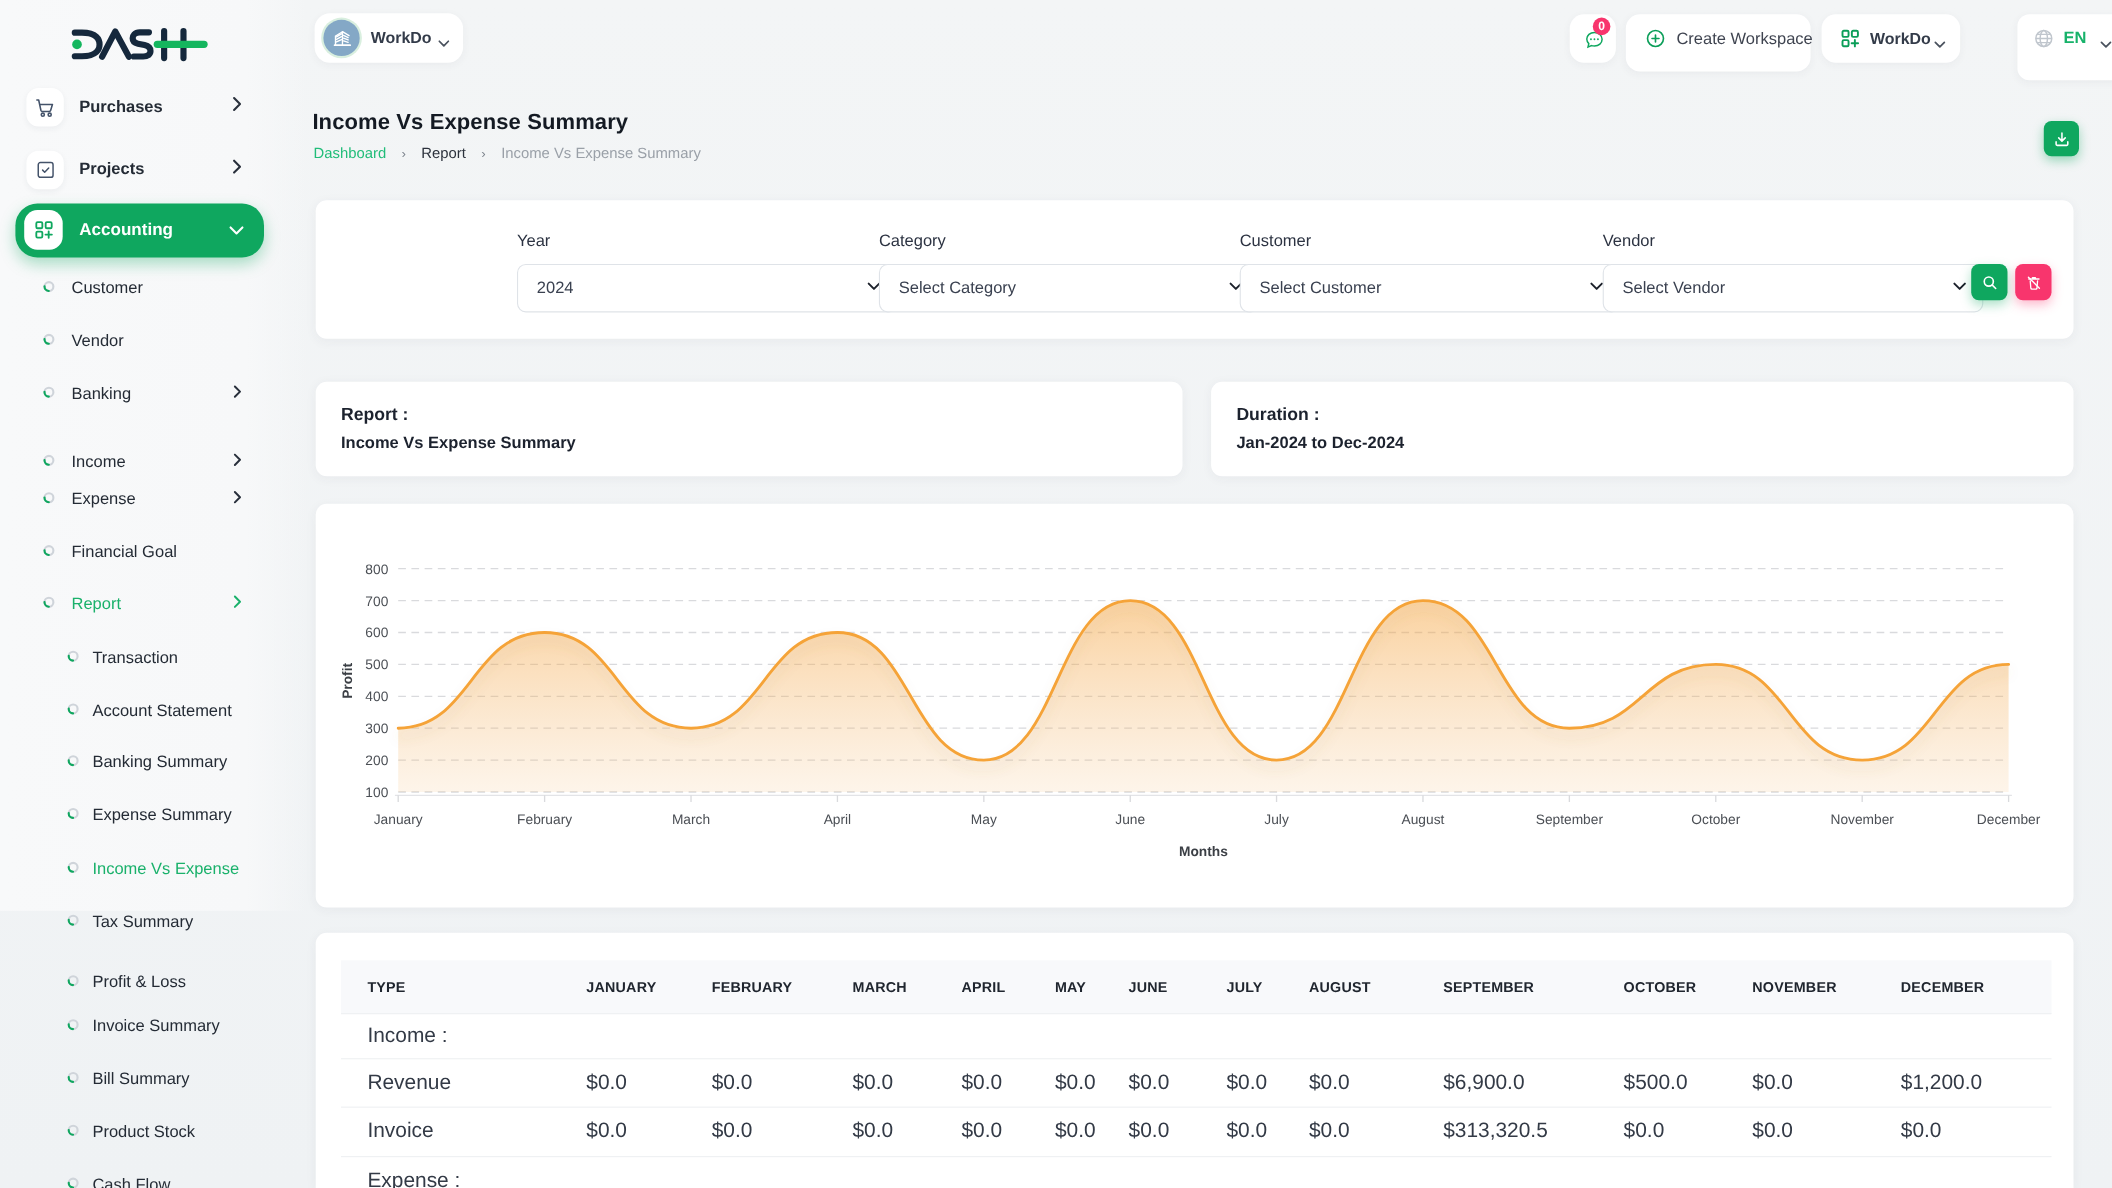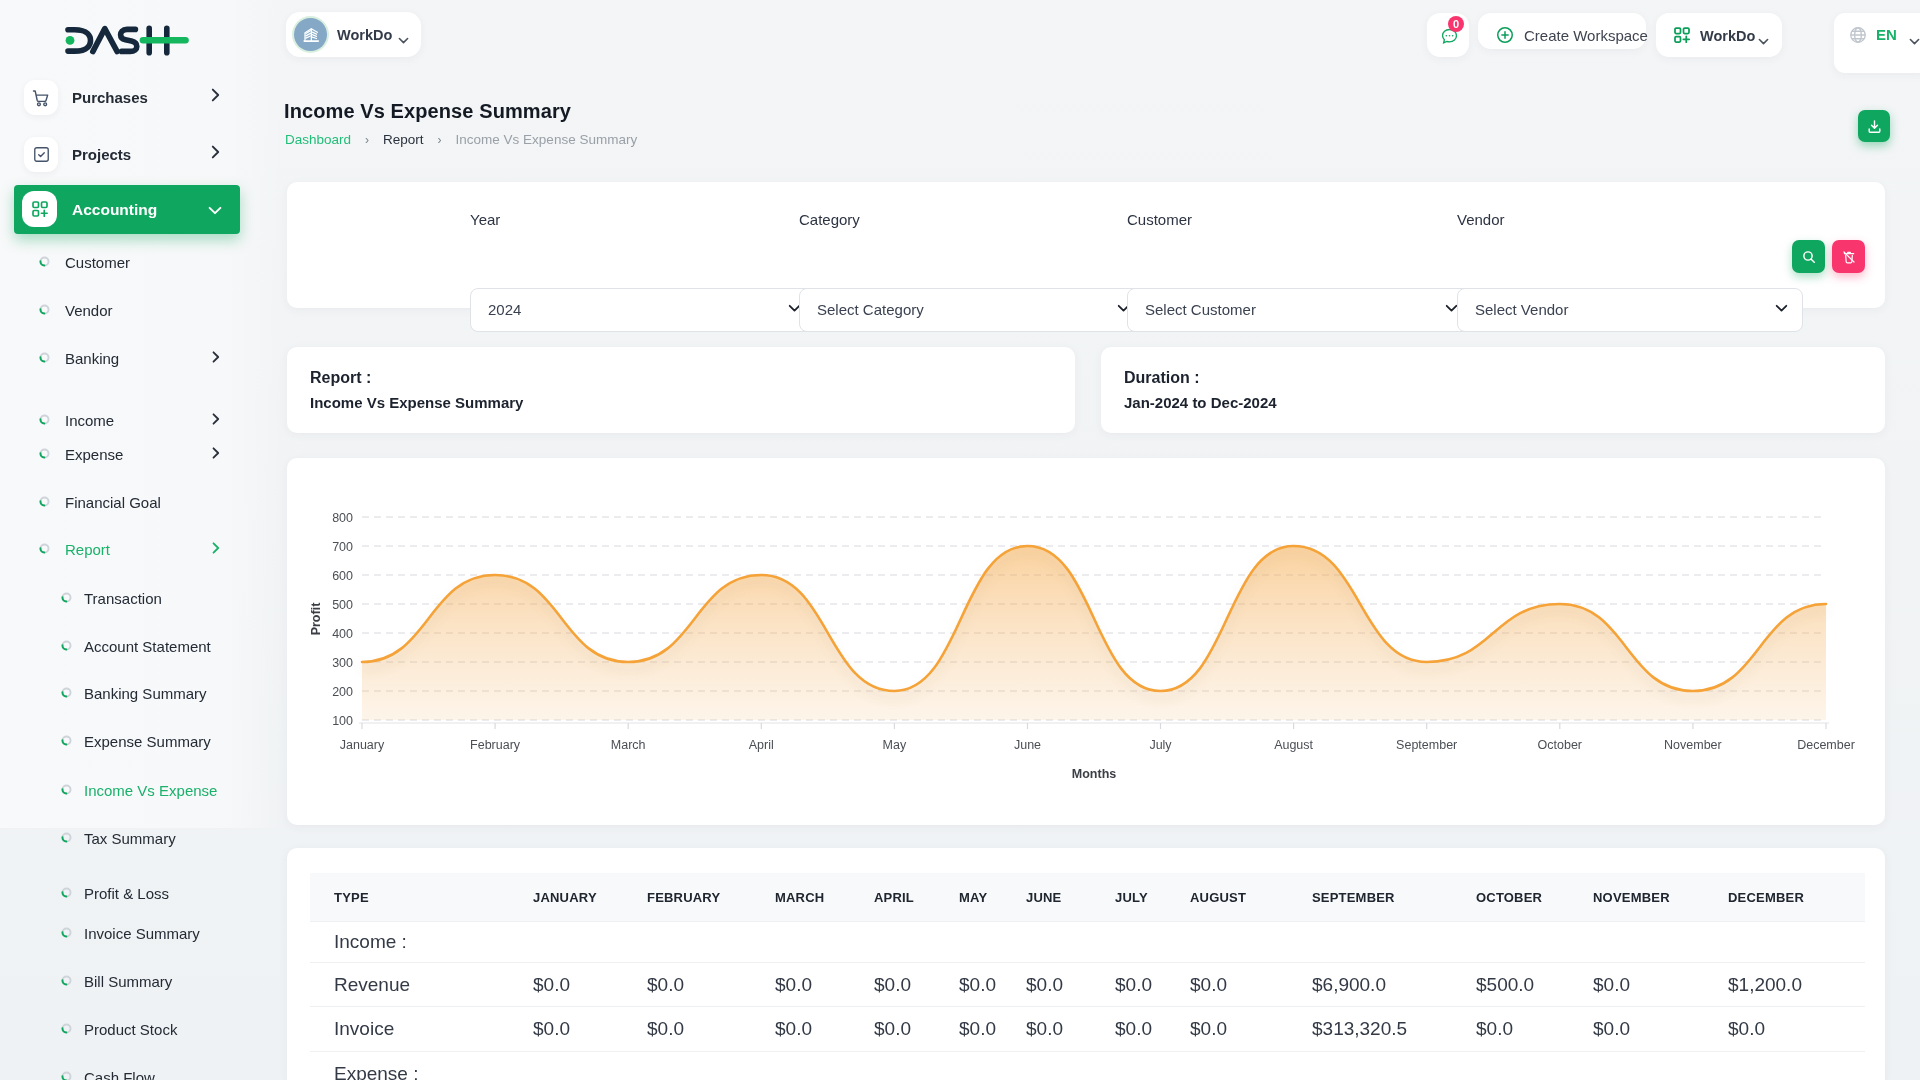--- a/index.html
+++ b/index.html
@@ -11,36 +11,36 @@
 #sidebar { position:absolute; left:0; top:0; width:280px; height:828px;
   background:linear-gradient(90deg,#f8f9fa 0%,#f7f8f9 80%,rgba(243,245,246,0) 100%); }
 .navitem { position:absolute; left:0; width:280px; height:48px; }
 .nav-txt { position:absolute; left:65px; top:50%; transform:translateY(-50%); font-size:15px; color:#242b35; }
 .nav-txt2 { position:absolute; left:84px; top:50%; transform:translateY(-50%); font-size:15px; color:#242b35; }
 .chev { position:absolute; right:60px; top:50%; transform:translateY(-50%); }
 .bullet { position:absolute; top:50%; transform:translateY(-50%); }
 .iconbox { position:absolute; left:24px; width:34px; height:35px; background:#fff; border-radius:11px;
   box-shadow:0 2px 6px rgba(40,50,70,.06); display:flex; align-items:center; justify-content:center; }
 .topitem-txt { position:absolute; left:72px; top:50%; transform:translateY(-50%); font-size:15px; font-weight:700; color:#242b35; }
-#acct-pill { position:absolute; left:14px; top:185px; width:226px; height:49px; background:#0fa75f; border-radius:4px;
+#acct-pill { position:absolute; left:14px; top:185px; width:226px; height:49px; background:#0fa75f; border-radius:20px;
   box-shadow:0 6px 14px rgba(15,167,95,.35); }
 #acct-pill .ibox { position:absolute; left:8px; top:6px; width:35px; height:36px; background:#fff; border-radius:12px;
   display:flex; align-items:center; justify-content:center; }
 #acct-pill .t { position:absolute; left:58px; top:50%; transform:translateY(-50%); color:#fff; font-size:15.5px; font-weight:700; }
 
 .card { position:absolute; background:#fff; border-radius:12px; box-shadow:0 2px 8px rgba(50,60,80,.05); }
 
 h1#title { position:absolute; left:284px; top:100px; font-size:20px; font-weight:700; color:#141a23; letter-spacing:.1px;}
 #crumbs { position:absolute; left:285px; top:132px; font-size:13.5px; color:#9aa0a8; }
 #crumbs .sep { margin:0 14px; color:#7c838c; font-size:12px; }
 #dl-btn { position:absolute; left:1858px; top:110px; width:32px; height:32px; background:#0fa75f; border-radius:7px;
   display:flex; align-items:center; justify-content:center; box-shadow:0 4px 10px rgba(15,167,95,.4);}
 .flabel { position:absolute; top:211px; font-size:15px; color:#2c3342; }
 .fselect { position:absolute; top:240px; width:346px; height:44px; background:#fff; border:1px solid #dfe3e8; border-radius:8px;
-  font-size:15px; color:#3a4150; line-height:42px; padding-left:17px;margin-top:48px; }
+  font-size:15px; color:#3a4150; line-height:42px; padding-left:17px; }
 .fselect svg { position:absolute; right:14px; top:15px; }
 .panel { position:absolute; background:#fff; border-radius:10px; box-shadow:0 2px 10px rgba(50,60,80,.05); }
 .rc-t1 { position:absolute; left:23px; top:22px; font-size:16px; font-weight:700; color:#1c222e; }
 .rc-t2 { position:absolute; left:23px; top:47px; font-size:15px; font-weight:700; color:#1c222e; }
 
 .trow { position:absolute; left:23px; width:1555px; border-bottom:1px solid #eef0f2; }
 .tcell { position:absolute; top:50%; transform:translateY(-50%); font-size:19px; color:#333a46; }
 .thead-cell { position:absolute; top:50%; transform:translateY(-50%); font-size:13px; font-weight:700; color:#20262f; letter-spacing:.2px;}
 </style>
 </head>
@@ -265,21 +265,21 @@
         <path d="M12 3.2c-5 0-8.8 3.3-8.8 7.6 0 2 .9 3.8 2.3 5.2l-.9 4 4-1.7c1 .3 2.2.5 3.4.5 5 0 8.8-3.4 8.8-7.8S17 3.2 12 3.2z"></path>
         <g fill="#0fa75f" stroke="none">
           <circle cx="8" cy="11" r="1.05"></circle>
           <circle cx="12" cy="11" r="1.05"></circle>
           <circle cx="16" cy="11" r="1.05"></circle>
         </g>
       </svg>
     <div class="abs" style="left:21px;top:3px;width:16px;height:16px;border-radius:50%;background:#f8356d;color:#fff;font-size:11px;font-weight:700;display:flex;align-items:center;justify-content:center">0</div>
   </div>
 
-  <div class="card" style="left:1478px;top:13px;width:168px;height:36px;border-radius:13px">
+  <div class="card" style="left:1478px;top:13px;width:168px;height:52px;border-radius:13px">
     <svg class="abs" style="left:17px;top:12px" width="20" height="20" viewBox="0 0 24 24" fill="none" stroke="#0b9e59" stroke-width="1.8" stroke-linecap="round">
         <circle cx="12" cy="12" r="8.7"></circle>
         <path d="M12 8.2v7.6M8.2 12h7.6"></path>
       </svg>
     <span class="abs" style="left:46px;top:14px;font-size:15px;color:#3f4450;white-space:nowrap">Create Workspace</span>
   </div>
 
   <div class="card" style="left:1656px;top:13px;width:126px;height:44px;border-radius:13px">
     <svg class="abs" style="left:16px;top:12px" width="20" height="20" viewBox="0 0 24 24" fill="none" stroke="#0b9e59" stroke-width="2.1" stroke-linecap="round" stroke-linejoin="round">
         <rect x="3.6" y="3.6" width="6.6" height="6.6" rx="1.4"></rect>

